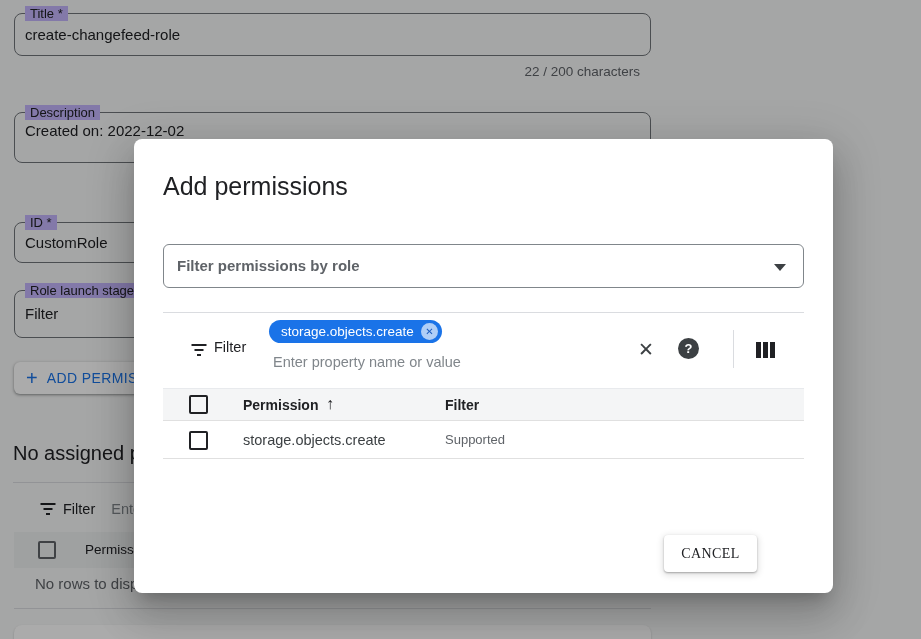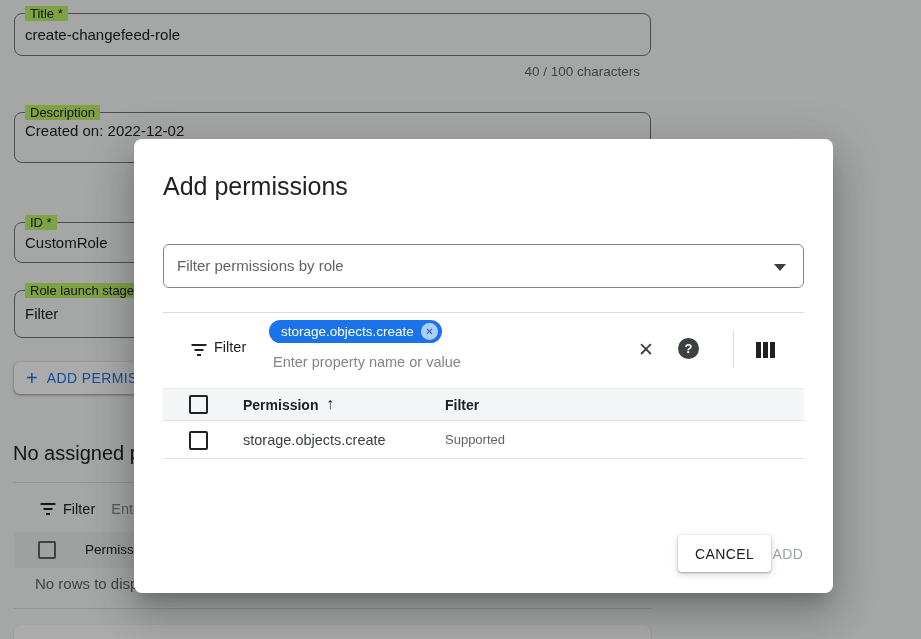--- a/index.html
+++ b/index.html
@@ -4,21 +4,21 @@
 <style>
   * { margin:0; padding:0; box-sizing:border-box; }
   html,body { width:921px; height:639px; overflow:hidden; }
   body { font-family:"Liberation Sans","DejaVu Sans",sans-serif; position:relative; background:#f7f8f8; }
 
   
   .page { position:absolute; inset:0; background:#f7f8f8; z-index:1; }
 
   .ofield { position:absolute; border:1px solid #70757a; border-radius:8px; background:transparent; }
   .ofield .flabel { position:absolute; top:-8px; left:10px; font-size:13px; font-weight:500;
-                    color:#202124; background:#bef264; padding:0 5px; white-space:nowrap; }
+                    color:#202124; background:#c4b5fd; padding:0 5px; white-space:nowrap; }
   .ofield .fvalue { position:absolute; left:10px; font-size:15px; color:#202124; white-space:nowrap; }
 
   .char-counter { position:absolute; top:64px; left:340px; width:300px; text-align:right;
                   font-size:13.5px; color:#5f6368; }
 
   .add-perm-btn { position:absolute; left:14px; top:362px; width:240px; height:32px;
                   background:#fff; border-radius:6px; display:flex; align-items:center; gap:9px;
                   padding:0 12px; box-shadow:0 1px 2px rgba(60,64,67,.35), 0 1px 3px 1px rgba(60,64,67,.18);
                   cursor:pointer; }
   .add-perm-btn .plus { color:#1a73e8; font-size:20px; font-weight:400; line-height:1; }
@@ -49,21 +49,21 @@
   
   .overlay { position:absolute; inset:0; background:rgba(0,0,0,.33); z-index:10; }
 
   
   .modal { position:absolute; left:134px; top:139px; width:699px; height:454px; background:#fff;
            border-radius:8px; z-index:20;
            box-shadow:0 11px 15px -7px rgba(0,0,0,.2), 0 24px 38px 3px rgba(0,0,0,.14), 0 9px 46px 8px rgba(0,0,0,.12); }
   .m-title { position:absolute; left:29px; top:33px; font-size:25px; font-weight:400; color:#202124; }
 
   .m-select { position:absolute; left:29px; top:105px; width:641px; height:44px;
-              border:1px solid #80868b; border-radius:6px; cursor:pointer; }
+              border:1px solid #80868b; border-radius:6px; cursor:pointer;font-weight:bold; }
   .m-select .ph { position:absolute; left:13px; top:12px; font-size:15px; color:#5f6368; }
   .m-select .caret { position:absolute; right:17px; top:19px; width:0; height:0;
                      border-left:6px solid transparent; border-right:6px solid transparent;
                      border-top:7px solid #3c4043; }
 
   .m-div1 { position:absolute; left:29px; top:173px; width:641px; height:1px; background:#dadce0; }
 
   .m-funnel { position:absolute; left:57px; top:205px; }
   .m-filter-label { position:absolute; left:80px; top:200px; font-size:14.5px; font-weight:500; color:#202124; }
 
@@ -91,38 +91,38 @@
   .m-thead .cbox { position:absolute; left:26px; top:6px; width:19px; height:19px; border-color:#202124; }
   .m-th-perm { position:absolute; left:80px; top:8px; font-size:14px; font-weight:600; color:#202124; }
   .m-sort { position:absolute; left:163px; top:6px; font-size:16px; font-weight:700; color:#202124; cursor:pointer; }
   .m-th-status { position:absolute; left:282px; top:8px; font-size:14px; font-weight:600; color:#202124; }
 
   .m-trow { position:absolute; left:29px; top:283px; width:641px; height:37px; border-bottom:1px solid #e0e0e0; background:#fff; }
   .m-trow .cbox { position:absolute; left:26px; top:9px; width:19px; height:19px; border-color:#202124; }
   .m-td-perm { position:absolute; left:80px; top:10px; font-size:14.5px; color:#3c4043; }
   .m-td-status { position:absolute; left:282px; top:10px; font-size:13px; color:#5f6368; }
 
-  .m-cancel { position:absolute; left:544px; top:396px; width:93px; height:37px; background:#fff;
-              border:none; border-radius:4px; font-family:Liberation Sans, sans-serif; font-size:14px; font-weight:500;
+  .m-cancel { position:absolute; left:530px; top:396px; width:93px; height:37px; background:#fff;
+              border:none; border-radius:4px; font-family:Liberation Serif, serif; font-size:14px; font-weight:500;
               letter-spacing:.4px; color:#202124; cursor:pointer;
               box-shadow:0 1px 2px rgba(0,0,0,.3), 0 2px 6px 2px rgba(0,0,0,.1); }
   .m-add { position:absolute; left:618px; top:396px; width:72px; height:37px; background:transparent;
            border:none; font-family:inherit; font-size:14px; font-weight:500; letter-spacing:.4px;
            color:#9aa0a6; cursor:default; }
 </style>
 </head>
 <body>
 
 <div class="page">
 
   <div class="ofield" style="left:14px; top:13px; width:637px; height:43px;">
     <span class="flabel">Title *</span>
     <span class="fvalue" style="top:12px;">create-changefeed-role</span>
   </div>
-  <div class="char-counter">40 / 100 characters</div>
+  <div class="char-counter">22 / 200 characters</div>
 
   <div class="ofield" style="left:14px; top:112px; width:637px; height:51px;">
     <span class="flabel">Description</span>
     <span class="fvalue" style="top:9px;">Created on: 2022-12-02</span>
   </div>
 
   <div class="ofield" style="left:14px; top:222px; width:637px; height:41px;">
     <span class="flabel">ID *</span>
     <span class="fvalue" style="top:11px;">CustomRole</span>
   </div>
@@ -202,14 +202,13 @@
     <span class="m-th-status">Filter</span>
   </div>
 
   <div class="m-trow">
     <span class="cbox"></span>
     <span class="m-td-perm">storage.objects.create</span>
     <span class="m-td-status">Supported</span>
   </div>
 
   <button class="m-cancel">CANCEL</button>
-  <button class="m-add" disabled="">ADD</button>
 </div>
 
 </body></html>

